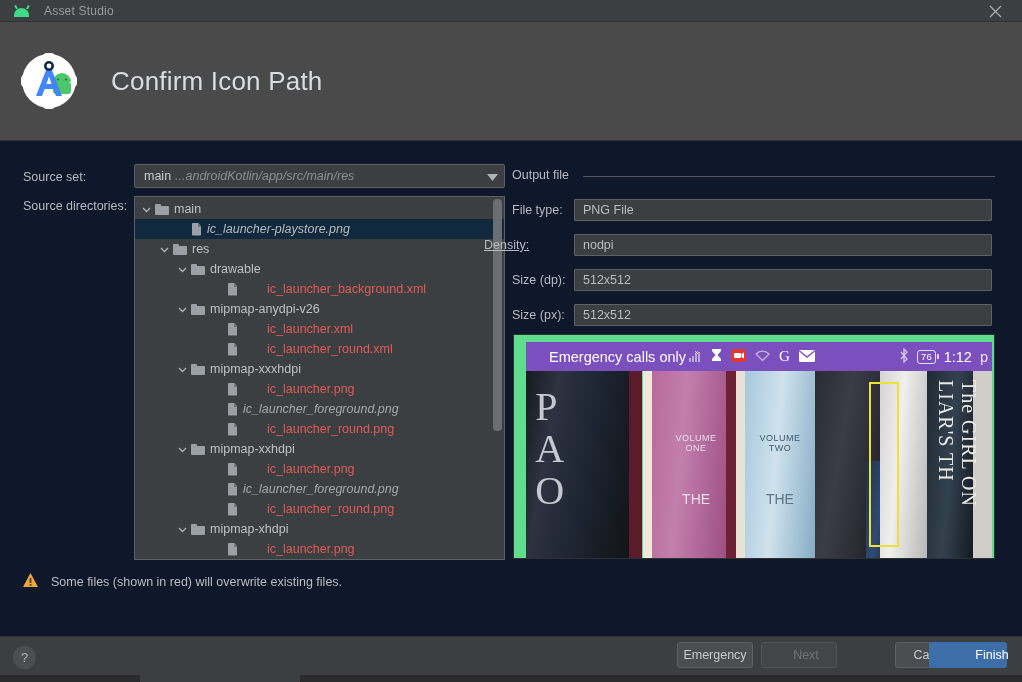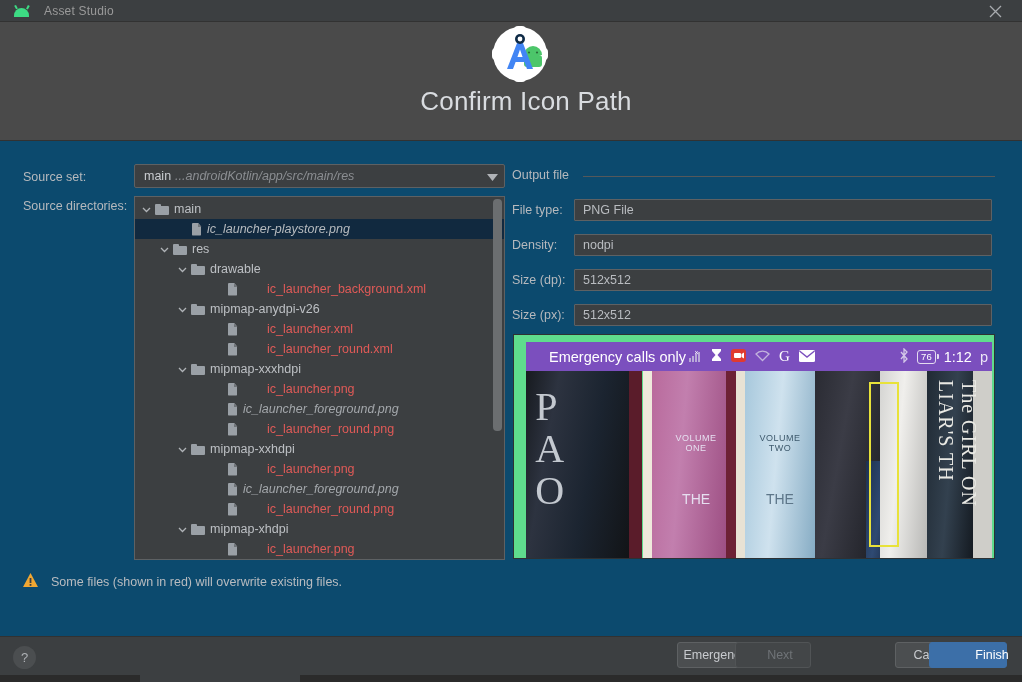--- a/index.html
+++ b/index.html
@@ -2,21 +2,21 @@
 <html><head>
 <meta charset="utf-8">
 <style>
   * { box-sizing: border-box; margin: 0; padding: 0; }
   html, body {
     width: 1022px; height: 682px;
     background: #2b2b2b;
     font-family: "Liberation Sans", sans-serif;
     overflow: hidden;
   }
-  #app { position: relative; width: 1022px; height: 682px; background: #0c4a6e; }
+  #app { position: relative; width: 1022px; height: 682px; background: #0f172a; }
 
   
   .titlebar {
     position: absolute; left: 0; top: 0; width: 1022px; height: 22px;
     background: #3c3f41; display: flex; align-items: center;
     border-bottom: 1px solid #323232;
   }
   .tb-icon { width: 16px; height: 14px; margin-left: 14px; position: relative; }
   .android-mini {
     width: 15px; height: 9px; background: #3ddc84;
@@ -34,21 +34,21 @@
   .tb-close {
     position: absolute; right: 12px; top: 0; width: 30px; height: 22px;
     display: flex; align-items: center; justify-content: center; cursor: pointer;
   }
   .tb-close svg { display: block; }
 
   
   .header {
     position: absolute; left: 0; top: 22px; width: 1022px; height: 119px;
     background: #4a4a4a; border-bottom: 1px solid #323232;
-    display: flex; align-items: center; flex-direction: column;
+    display: flex; align-items: center;
   }
   .logo { margin-left: 17px; width: 64px; height: 64px; position: relative; }
   .header-title {
     margin-left: 30px; font-size: 26px; color: #d9dce0; font-weight: 400;
     letter-spacing: .2px;
   }
 
   
   .body { position: absolute; left: 0; top: 142px; width: 1022px; height: 494px; }
 
@@ -388,21 +388,21 @@
     <div class="tree-scrollbar"></div>
   </div>
 
   <div class="group-title">Output file</div>
   <div class="group-line"></div>
   <div id="output-rows">
       <div class="lbl" style="left: 512px; top: 203px;">File type:</div>
       <div class="field" style="left: 574px; top: 199px; width: 418px;">
         <span>PNG File</span>
       </div>
-      <div class="lbl" style="left: 512px; top: 238px;">Density:</div>
+      <div class="lbl" style="left: 484px; top: 238px; text-decoration: underline;">Density:</div>
       <div class="field" style="left: 574px; top: 234px; width: 418px;">
         <span>nodpi</span>
       </div>
       <div class="lbl" style="left: 512px; top: 273px;">Size (dp):</div>
       <div class="field" style="left: 574px; top: 269px; width: 418px;">
         <span>512x512</span>
       </div>
       <div class="lbl" style="left: 512px; top: 308px;">Size (px):</div>
       <div class="field" style="left: 574px; top: 304px; width: 418px;">
         <span>512x512</span>
@@ -492,21 +492,21 @@
         <rect x="6.6" y="11" width="1.8" height="1.8" fill="#3c3f41"></rect>
       </svg>
     </span>
     <span class="warn-txt">Some files (shown in red) will overwrite existing files.</span>
   </div>
 
   <div class="footer">
     <div class="help-btn">?</div>
     <div id="footer-buttons">
         <div class="btn" style="left: 677px; width: 76px;">Emergency</div>
-        <div class="btn disabled" style="left: 735px; width: 76px; padding-left: 14px;">Next</div>
+        <div class="btn disabled" style="left: 761px; width: 76px; padding-left: 14px;">Next</div>
         <div class="btn" style="left: 895px; width: 76px;">Cancel</div>
         <div class="btn primary" style="left: 929px; width: 78px; padding-left: 48px;">Finish</div>
       </div>
   </div>
   <div class="behind-strip"></div>
   <div class="behind-tab"></div>
 
 </div>
 
 </body></html>

